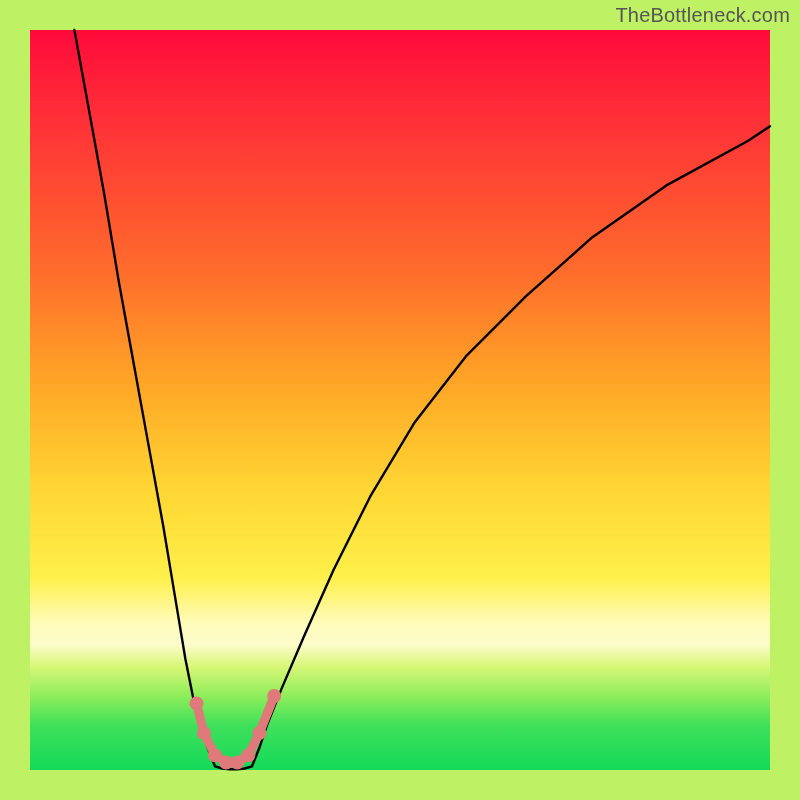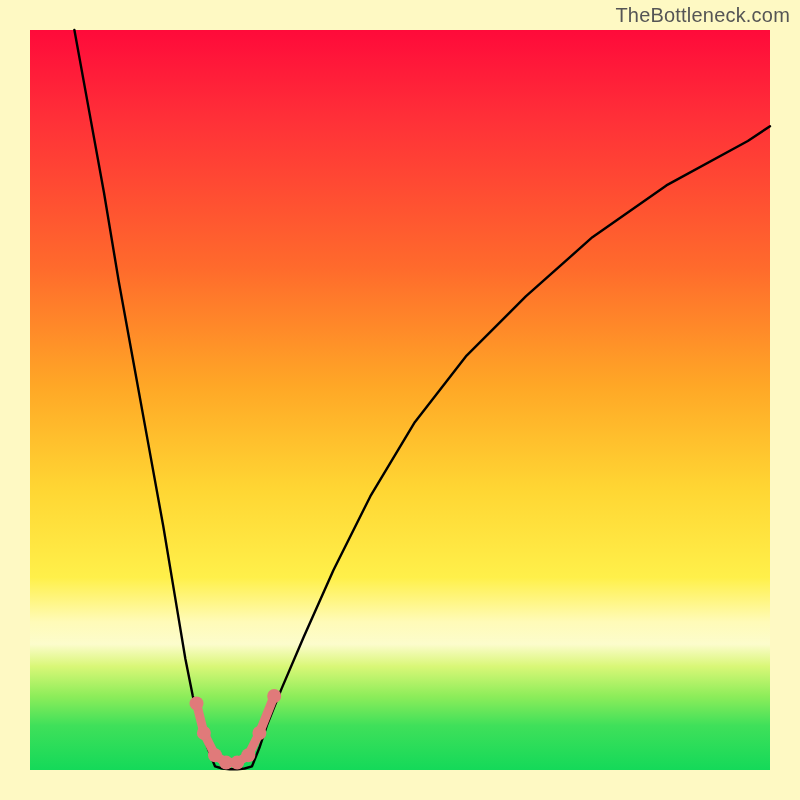--- a/index.html
+++ b/index.html
@@ -9,21 +9,21 @@
     height: 800px;
     background: #000;
     overflow: hidden;
   }
   .frame {
     position: absolute;
     left: 0;
     top: 0;
     width: 800px;
     height: 800px;
-    background: #fef9c3;
+    background: #bef264;
   }
   .plot {
     position: absolute;
     left: 30px;
     top: 30px;
     width: 740px;
     height: 740px;
     
     background: linear-gradient(
       to bottom,

